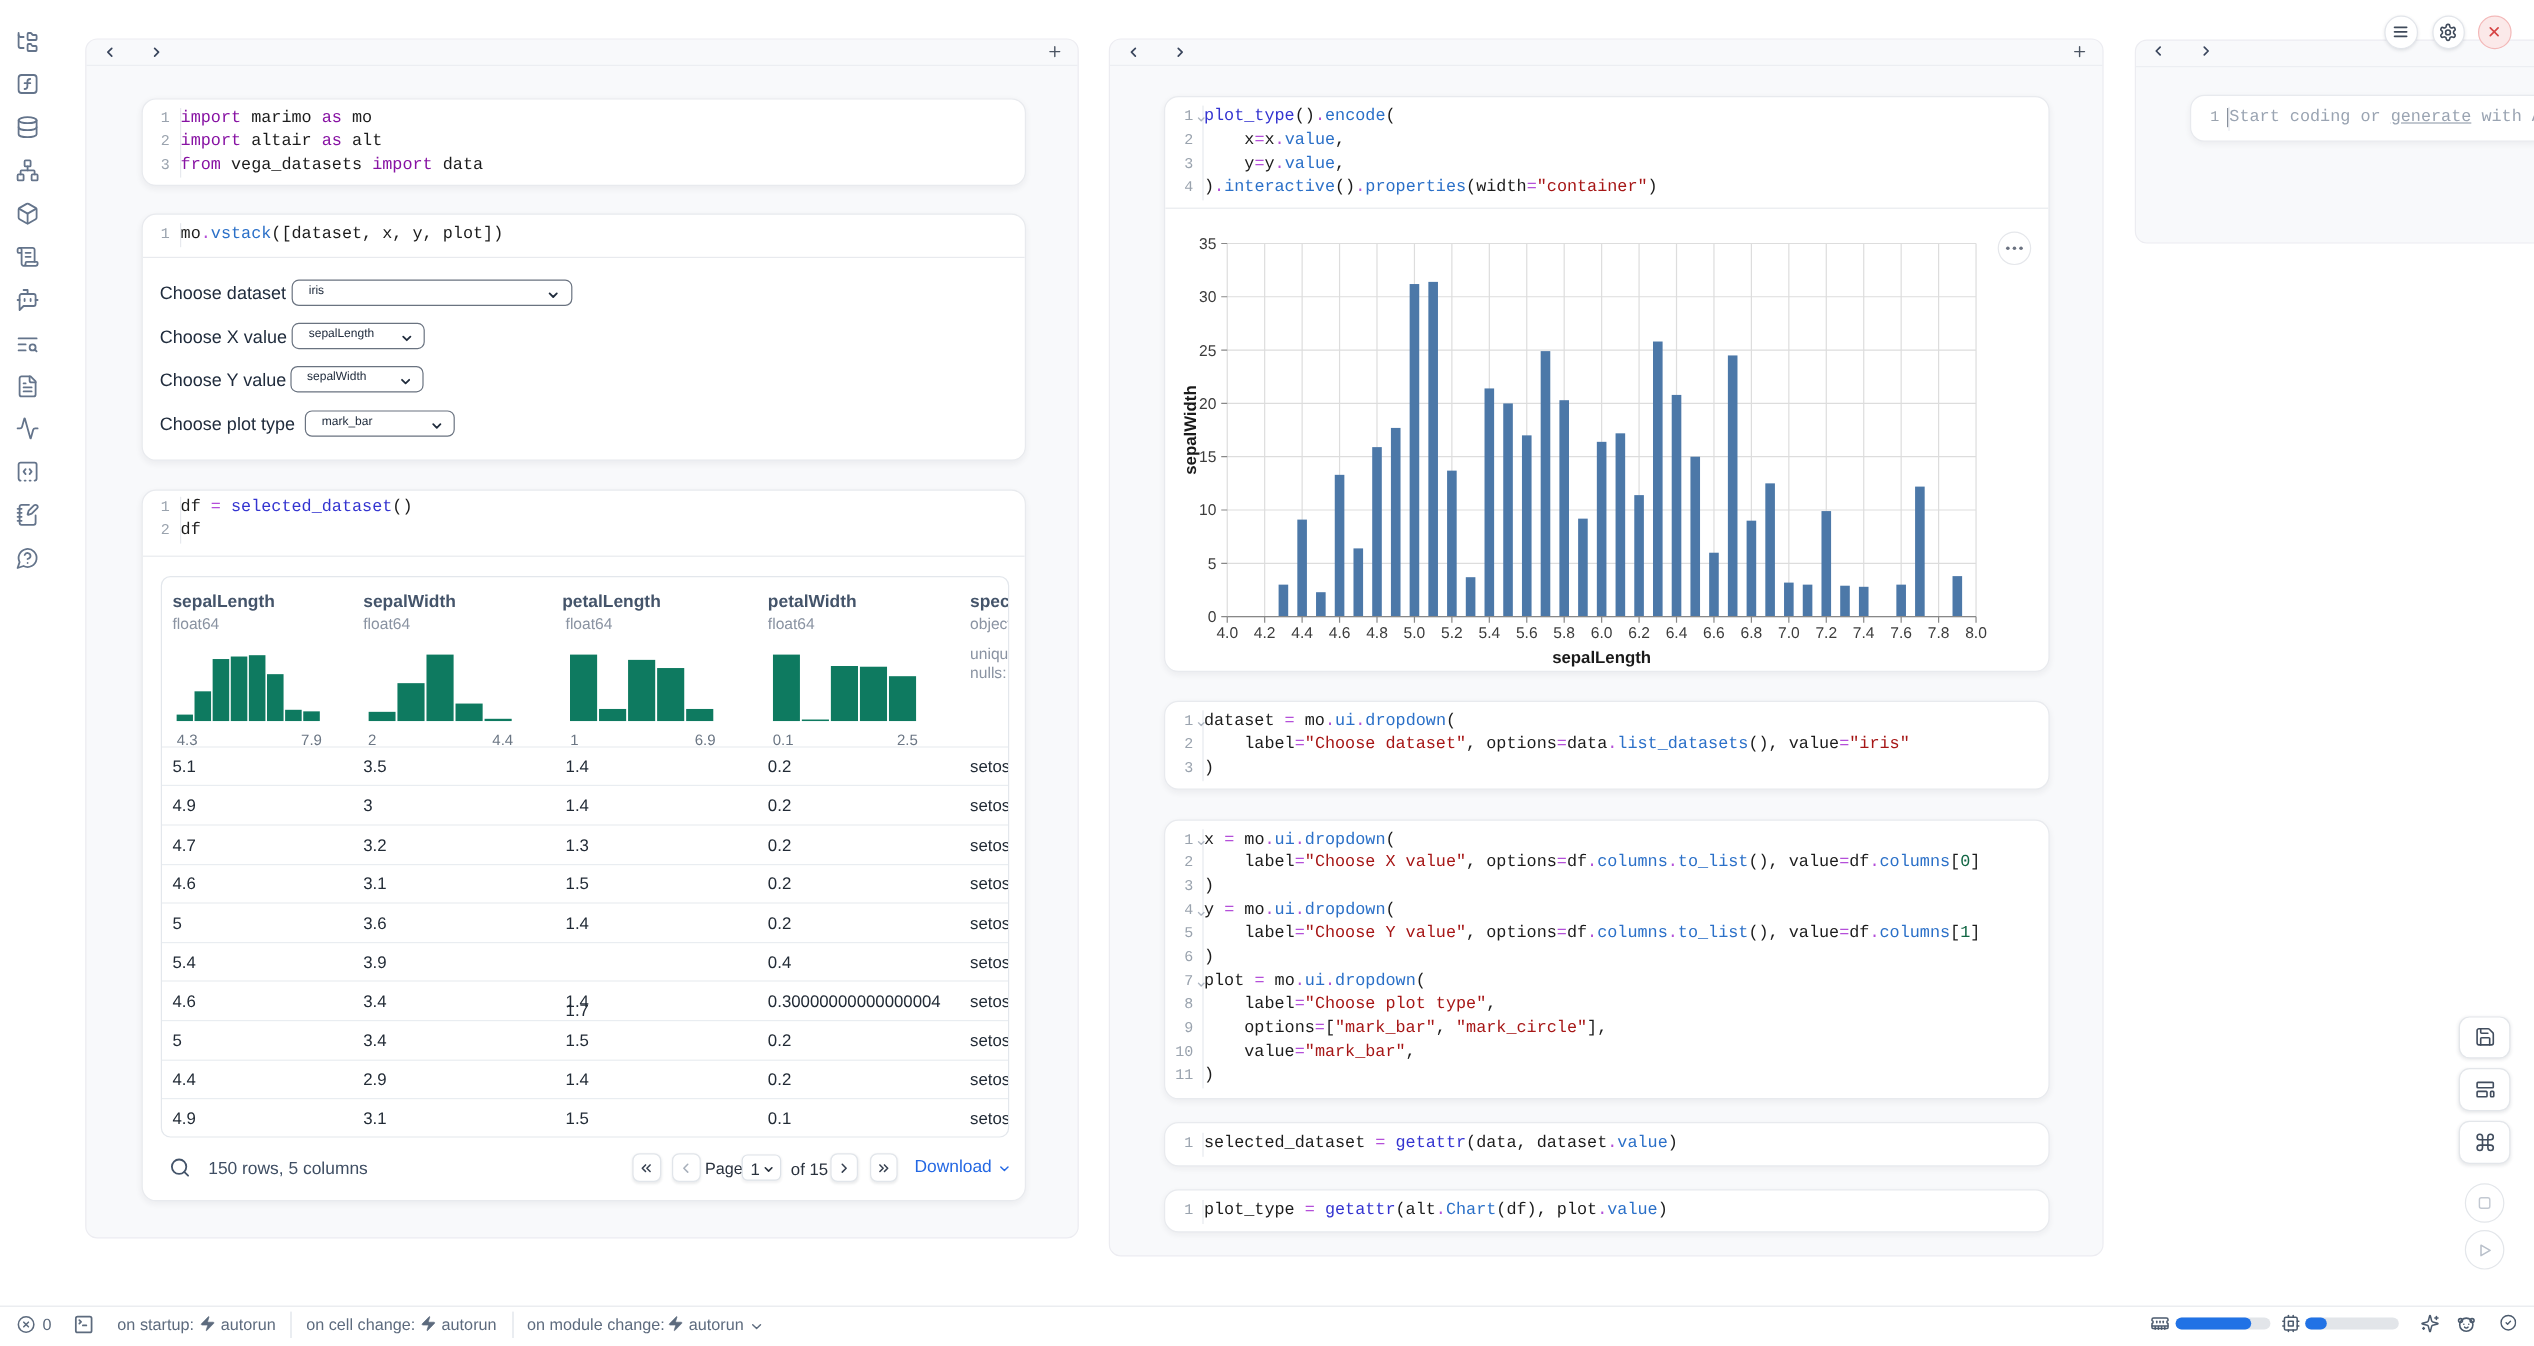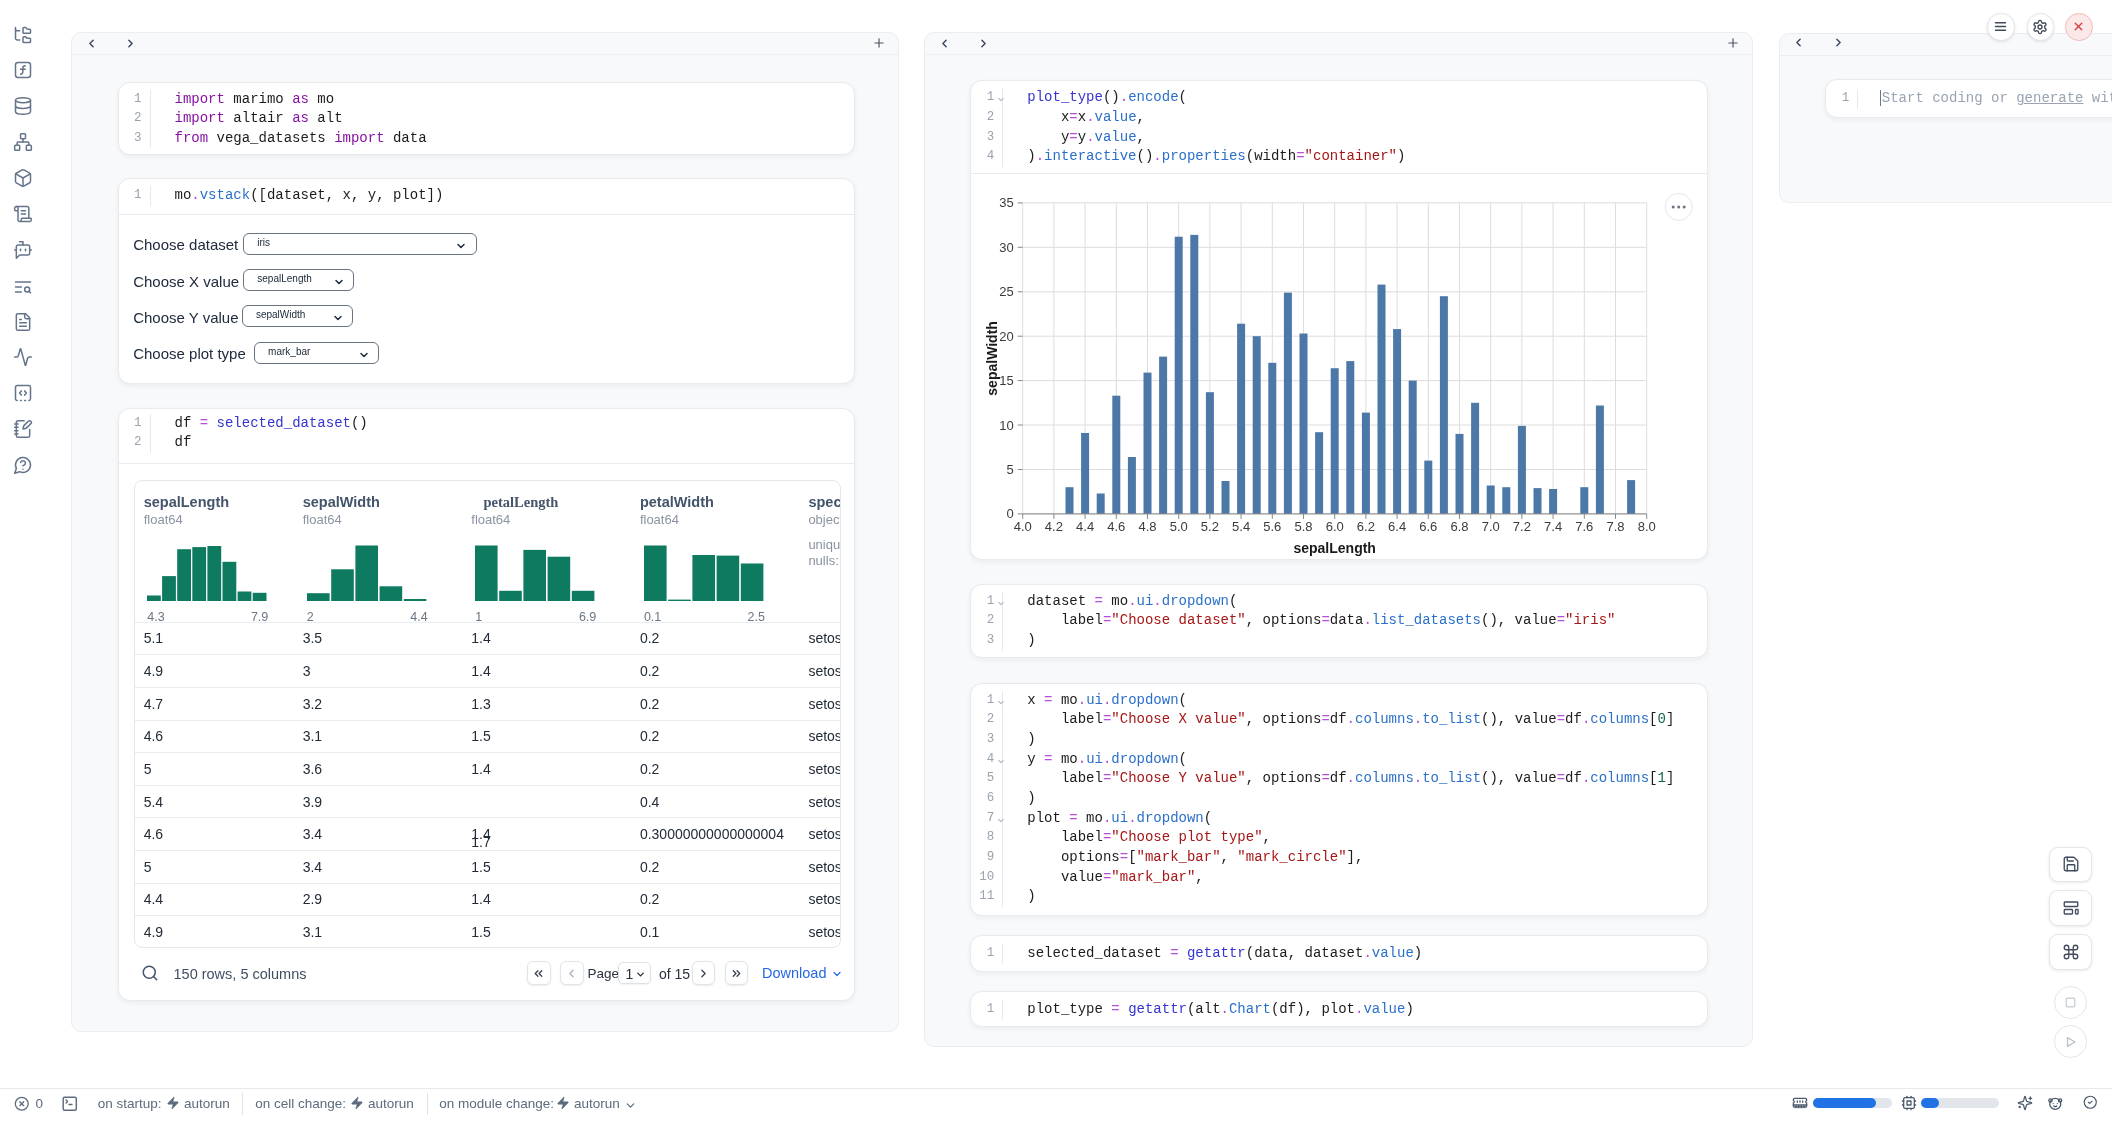--- a/index.html
+++ b/index.html
@@ -6,21 +6,21 @@
 html,body { width:2112px; height:1122px; overflow:hidden; background:#fff;
   font-family:"Liberation Sans", sans-serif; }
 .abs { position:absolute; }
 .panel { position:absolute; background:#f8f9fb; border:1px solid #ececf1; border-radius:10px; }
 .phead { position:absolute; left:0; right:0; top:0; height:22px; border-bottom:1px solid #eceef2; }
 .cell { position:absolute; background:#fff; border:1px solid #e8eaee; border-radius:12px;
   box-shadow:0 2px 5px rgba(30,41,59,.06); overflow:hidden; }
 .code { display:flex; font-family:"Liberation Mono", monospace; font-size:14px; line-height:19.66px; }
 .gut { width:32px; flex:0 0 32px; text-align:right; padding-right:8px; color:#9aa3ae;
   font-size:12.5px; border-right:1px solid #e7e9ee; position:relative; }
-.src { padding-left:24px; white-space:pre; color:#1c1c1c; }
+.src { padding-left:0; white-space:pre; color:#1c1c1c; }
 .cpad { padding-top:7px; padding-bottom:7px; }
 .k { color:#8712a3; }   
 .v { color:#b44fd9; }   
 .b1 { color:#3434d0; }  
 .b2 { color:#2b70c8; }  
 .s { color:#a61616; }   
 .n { color:#116644; }   
 .obr { border-top:1px solid #e8eaee; position:absolute; left:0; right:0; }
 .lbl { position:absolute; font-size:15px; color:#202c3d; }
 .sel { position:absolute; background:#fff; border:1px solid #6a7380; border-radius:6px;
@@ -240,21 +240,21 @@
 <div class="cell" style="left:117.5px; top:408.3px; width:737.5px; height:592.4px;">
   <div class="code" style="padding-top:4.5px; padding-bottom:7px;">
         <div class="gut">1<br>2</div>
         <div class="src">df <span class="v">=</span> <span class="b1">selected_dataset</span>()
 df</div>
       </div>
   <div class="obr" style="top:54px;"></div>
   <div class="abs" style="left:15px; top:71.2px; width:707.5px; height:467.3px; border:1px solid #e3e7ec; border-radius:8px; background:#fff; overflow:hidden;">
     <div class="abs hname" style="left:9.2px;">sepalLength</div>
     <div class="abs hname" style="left:168.2px;">sepalWidth</div>
-    <div class="abs hname" style="left:349px;font-family:Liberation Serif, serif;">petalLength</div>
+    <div class="abs hname" style="left:334px;">petalLength</div>
     <div class="abs hname" style="left:505.4px;text-align:center;">petalWidth</div>
     <div class="abs hname" style="left:673.9px;">species</div>
     <div class="abs htype" style="left:9.2px;">float64</div>
     <div class="abs htype" style="left:168.2px;">float64</div>
     <div class="abs htype" style="left:336.8px;">float64</div>
     <div class="abs htype" style="left:505.4px;">float64</div>
     <div class="abs htype" style="left:673.9px;">object</div>
     <div class="abs hmeta" style="left:673.9px; top:56px;">unique: 3</div>
     <div class="abs hmeta" style="left:673.9px; top:72px;">nulls: 0</div>
     <svg class="abs" style="left:12.8px; top:63.5px;" width="121" height="56">

